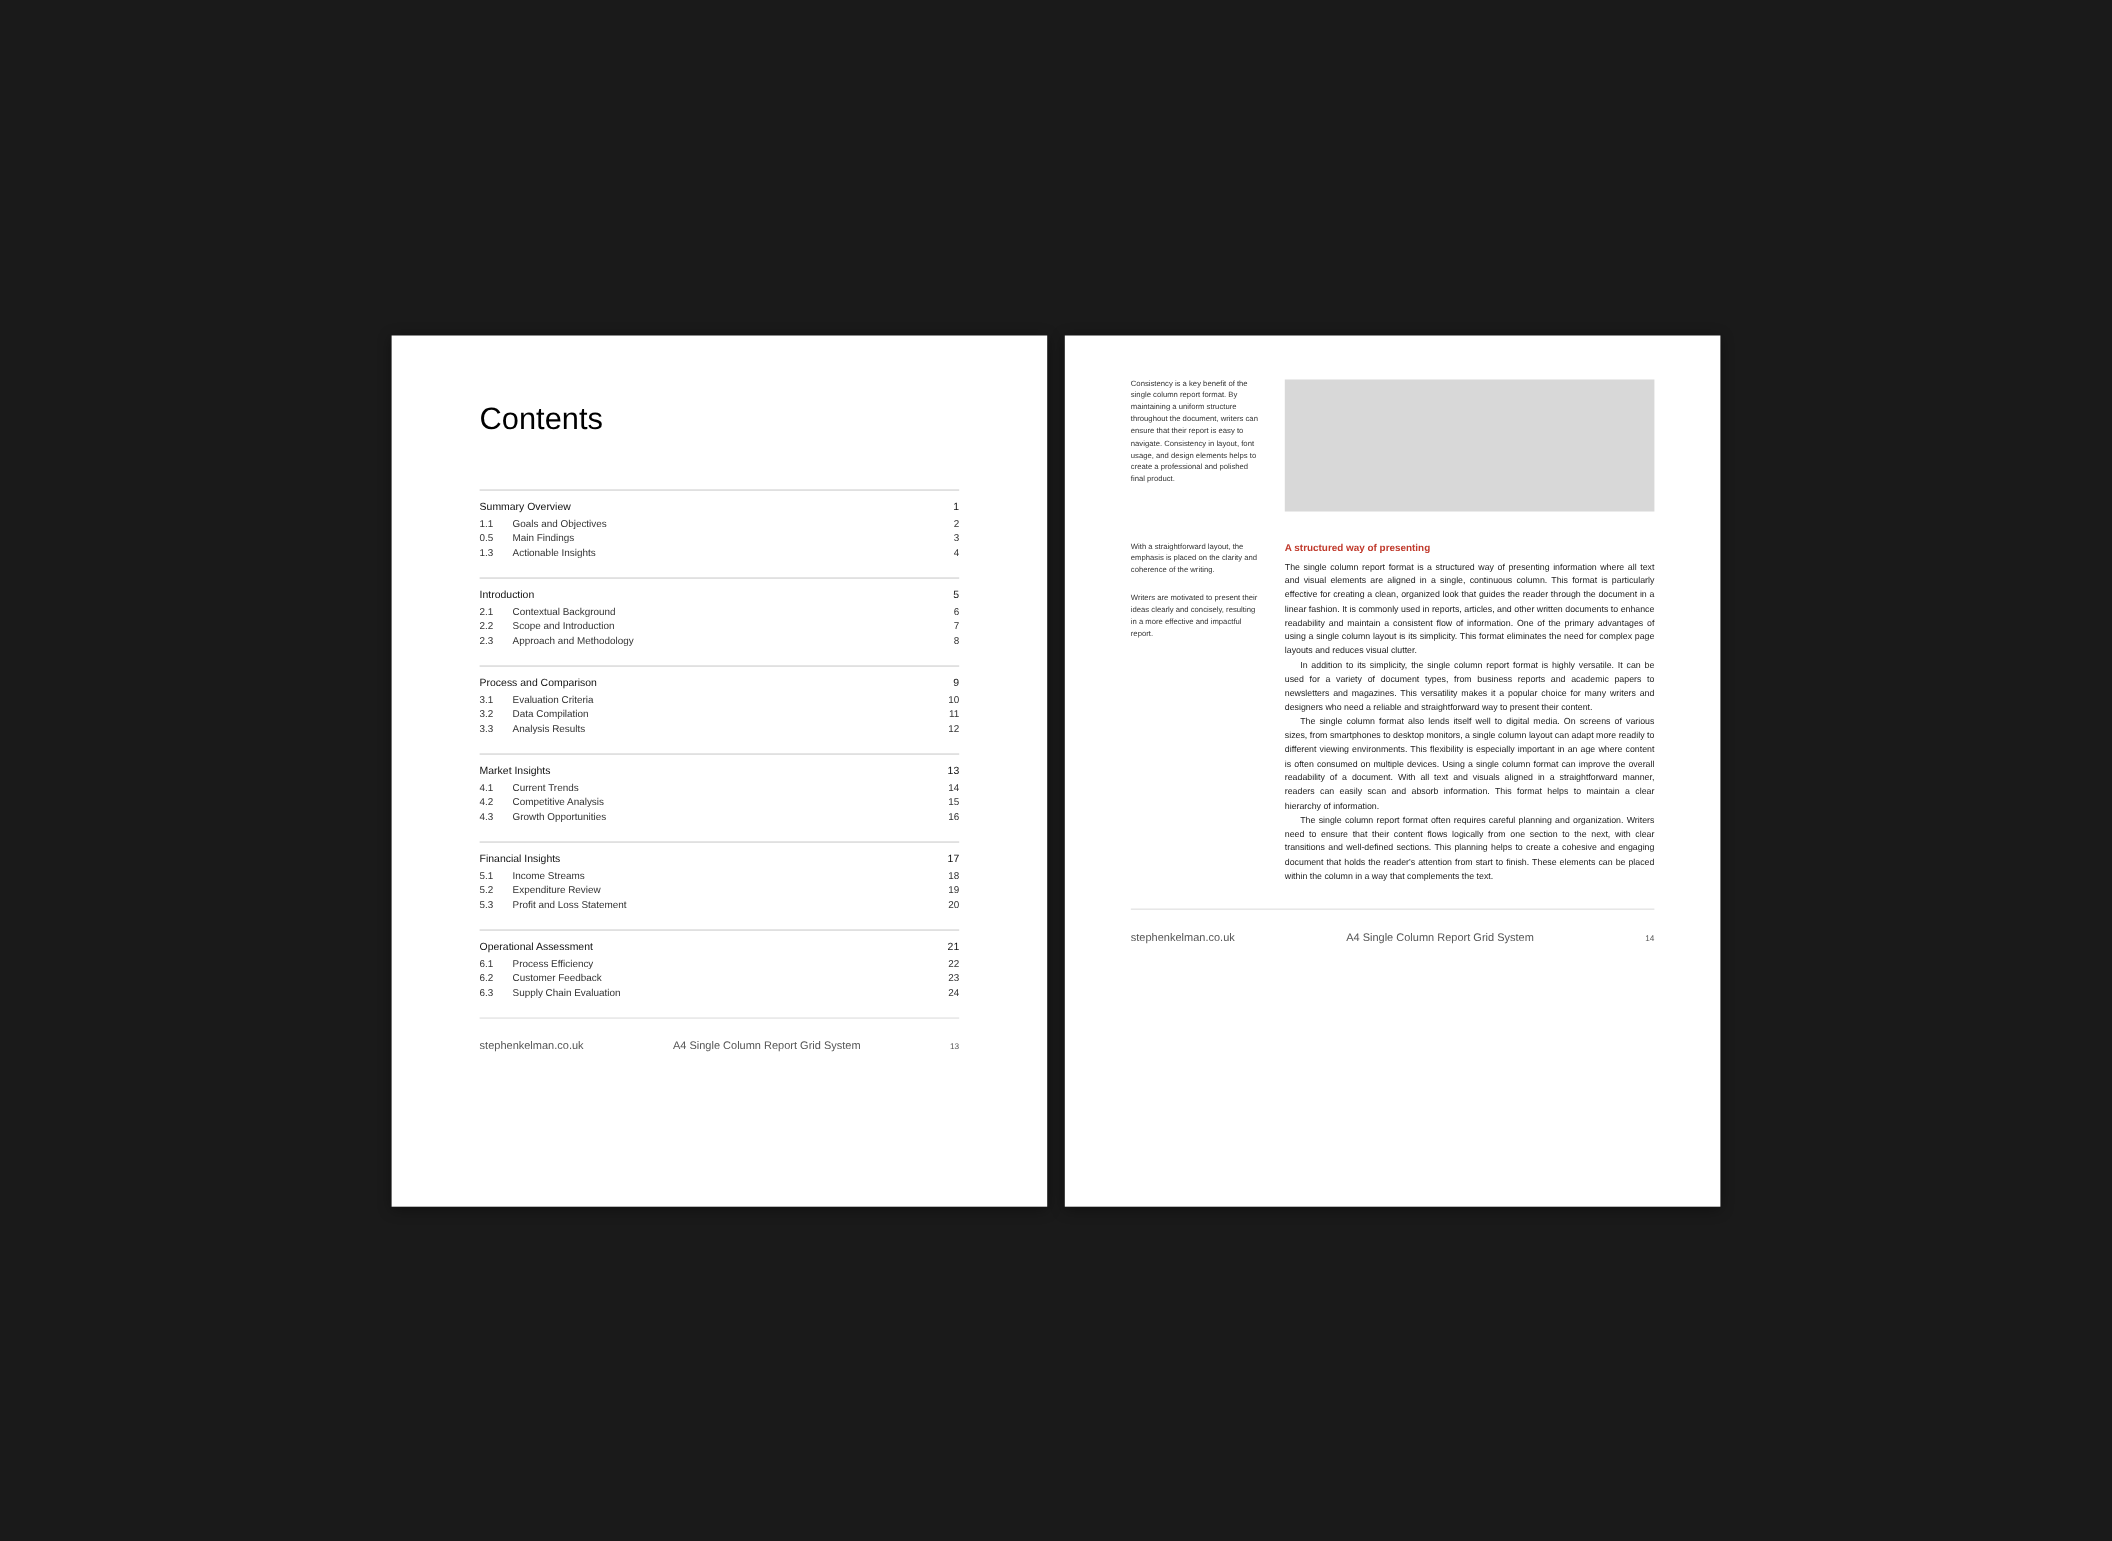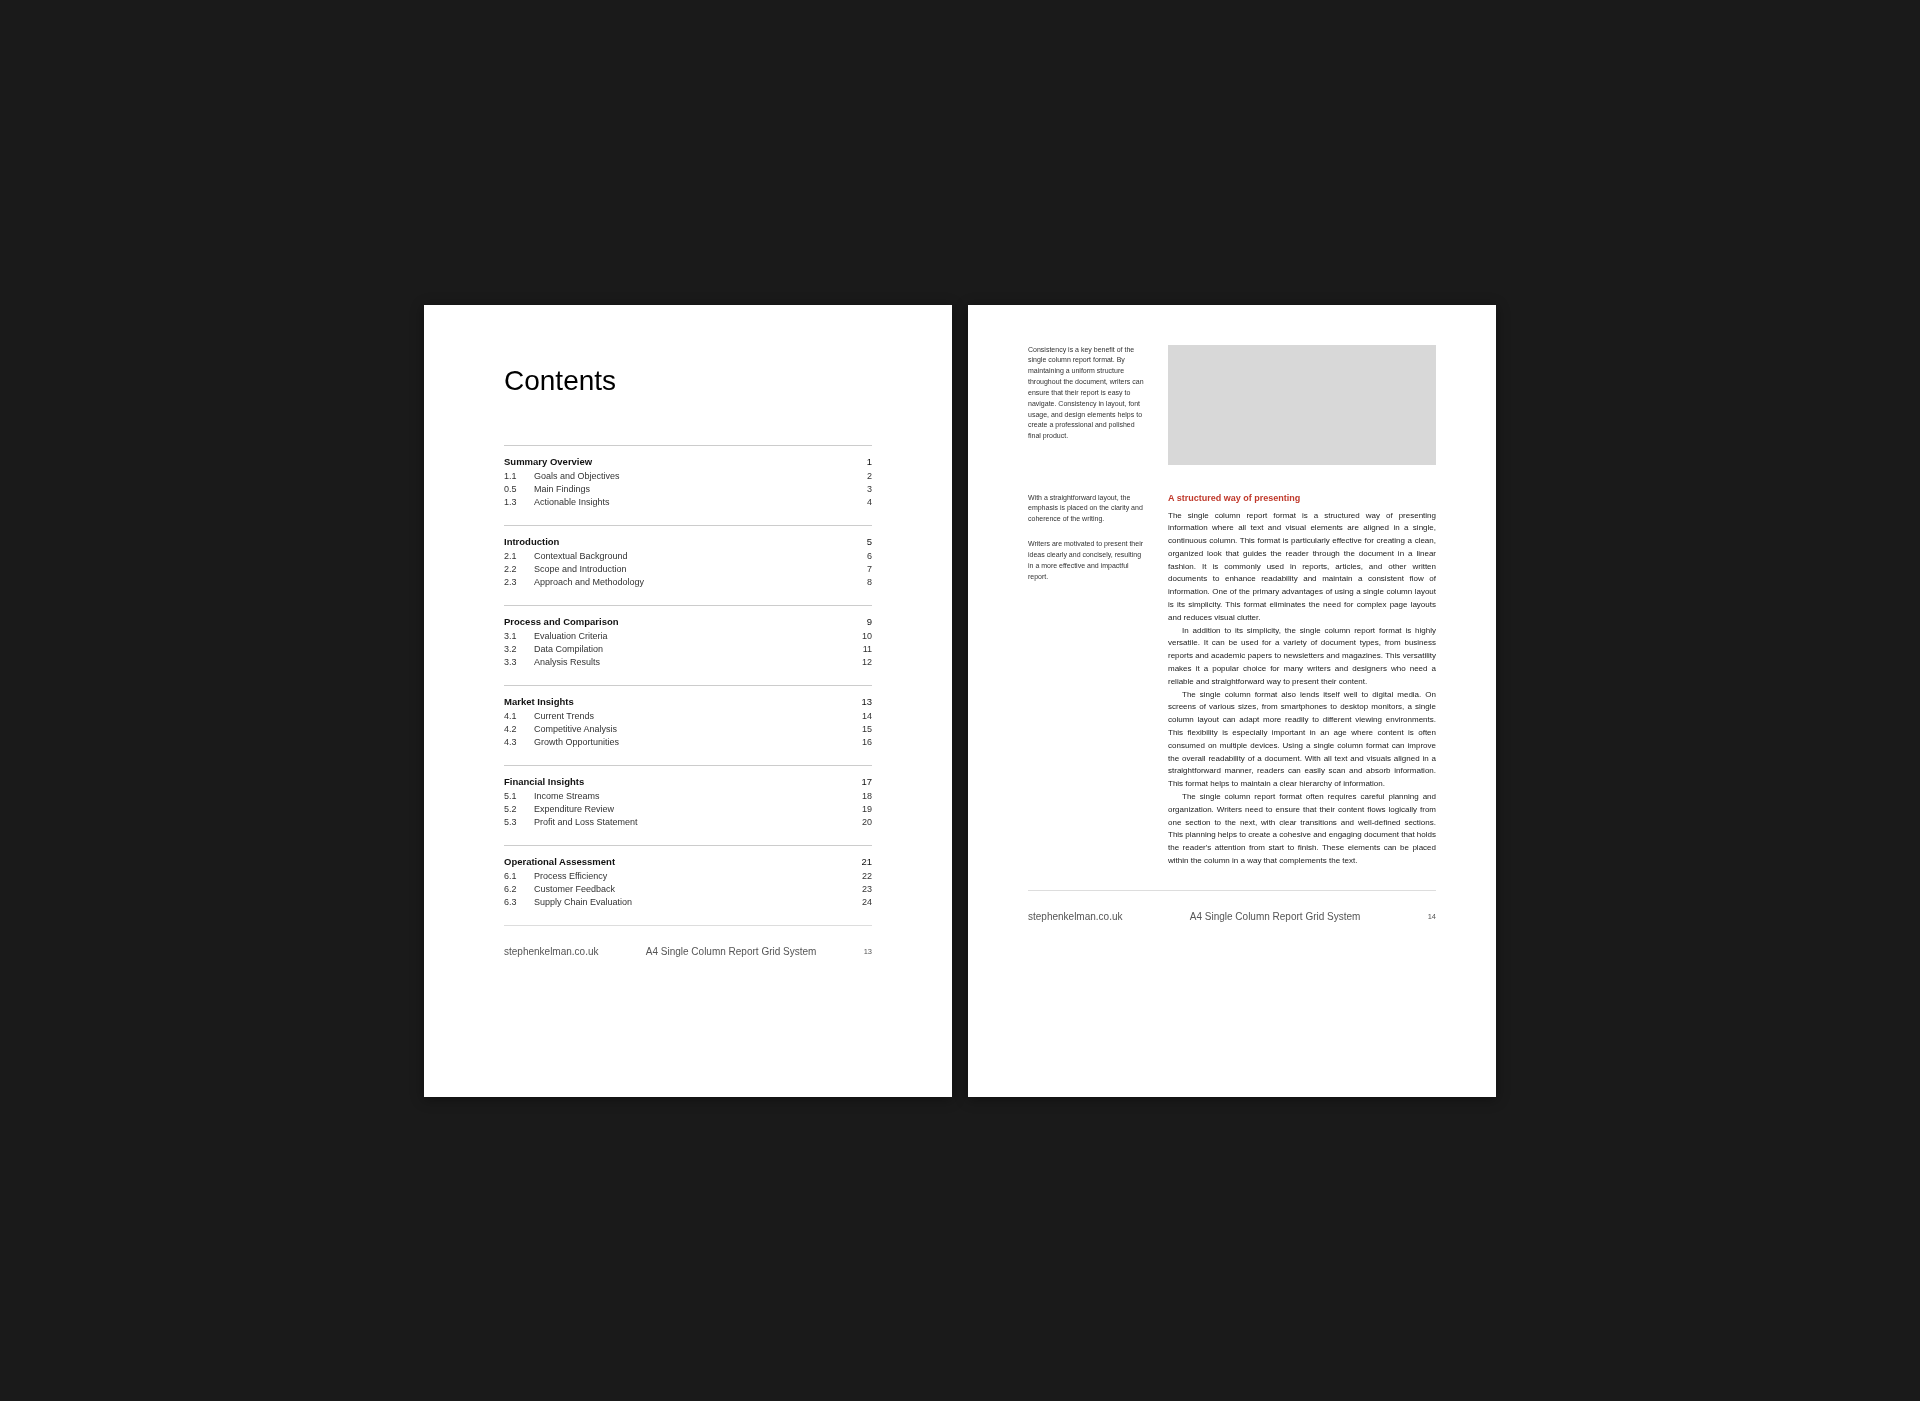--- a/index.html
+++ b/index.html
@@ -12,21 +12,21 @@
       padding: 40px 20px;
       font-family: 'Times New Roman', Georgia, serif;
     }
     .spread {
       display: flex;
       gap: 16px;
       align-items: flex-start;
     }
     .page {
       background: #fff;
-      width: 528px;
+      width: 596px;
       min-height: 792px;
       position: relative;
       box-shadow: 0 2px 12px rgba(0,0,0,0.4);
     }
     .page-inner {
       padding: 60px 80px 50px 80px;
       height: 100%;
       display: flex;
       flex-direction: column;
     }
@@ -49,21 +49,21 @@
     }
     .toc-main-row {
       display: flex;
       justify-content: space-between;
       align-items: baseline;
       margin-bottom: 4px;
     }
     .toc-main-title {
       font-size: 9.5px;
       font-family: Arial, Helvetica, sans-serif;
-      font-weight: 700;
+      font-weight: 400;
       color: #111;
     }
     .toc-sub-row {
       display: flex;
       align-items: baseline;
       margin-bottom: 3px;
       justify-content: flex-end;
     }
     .toc-num {
       font-size: 9px;

